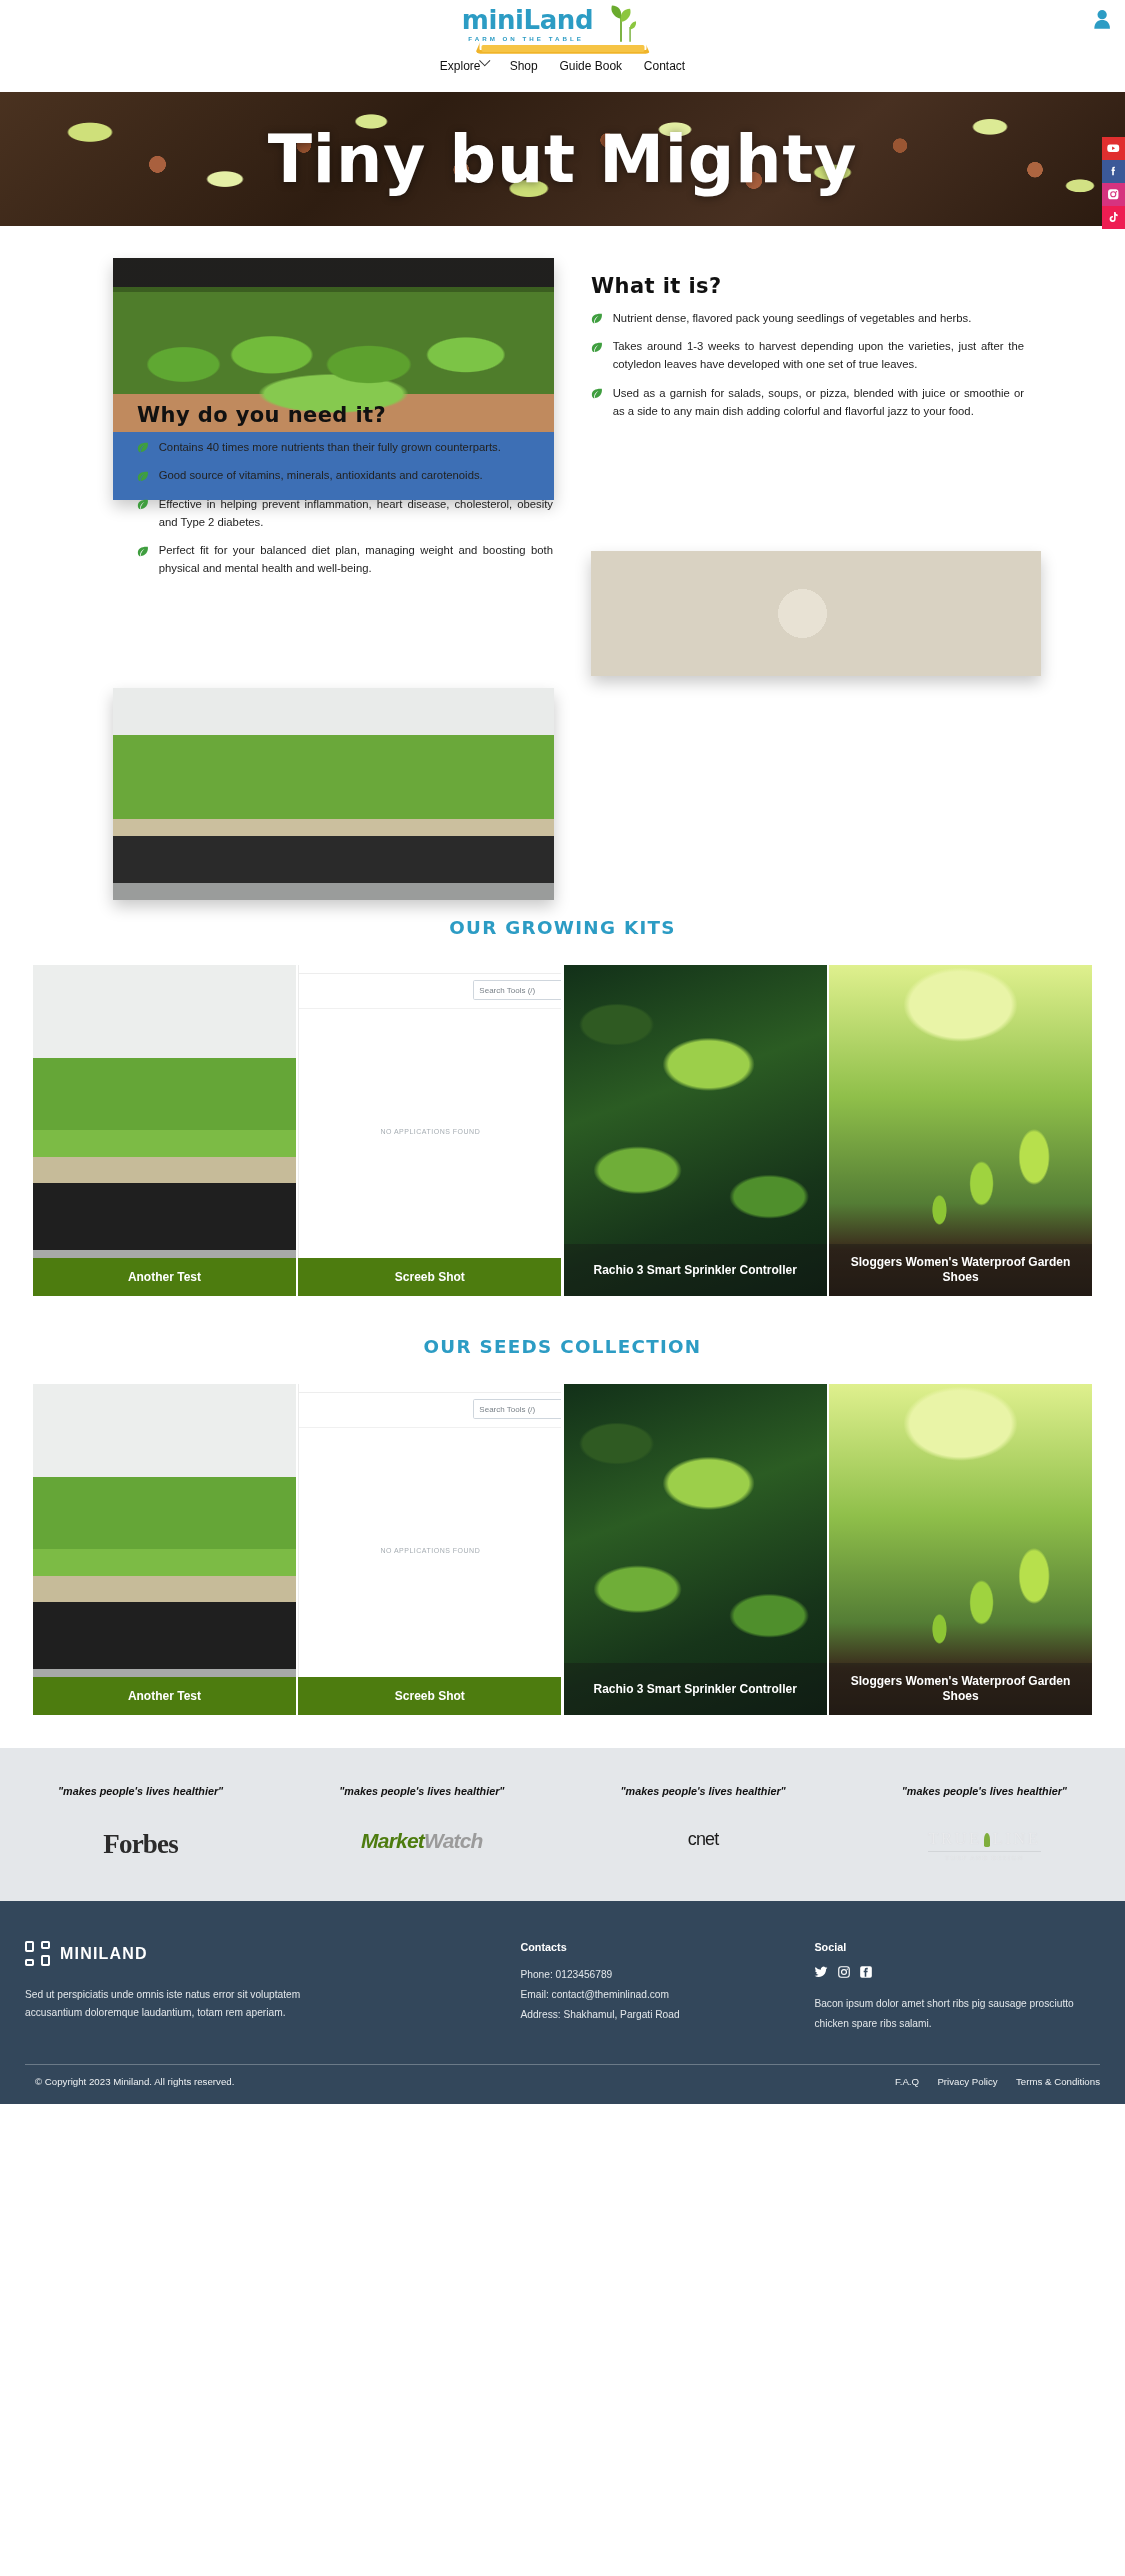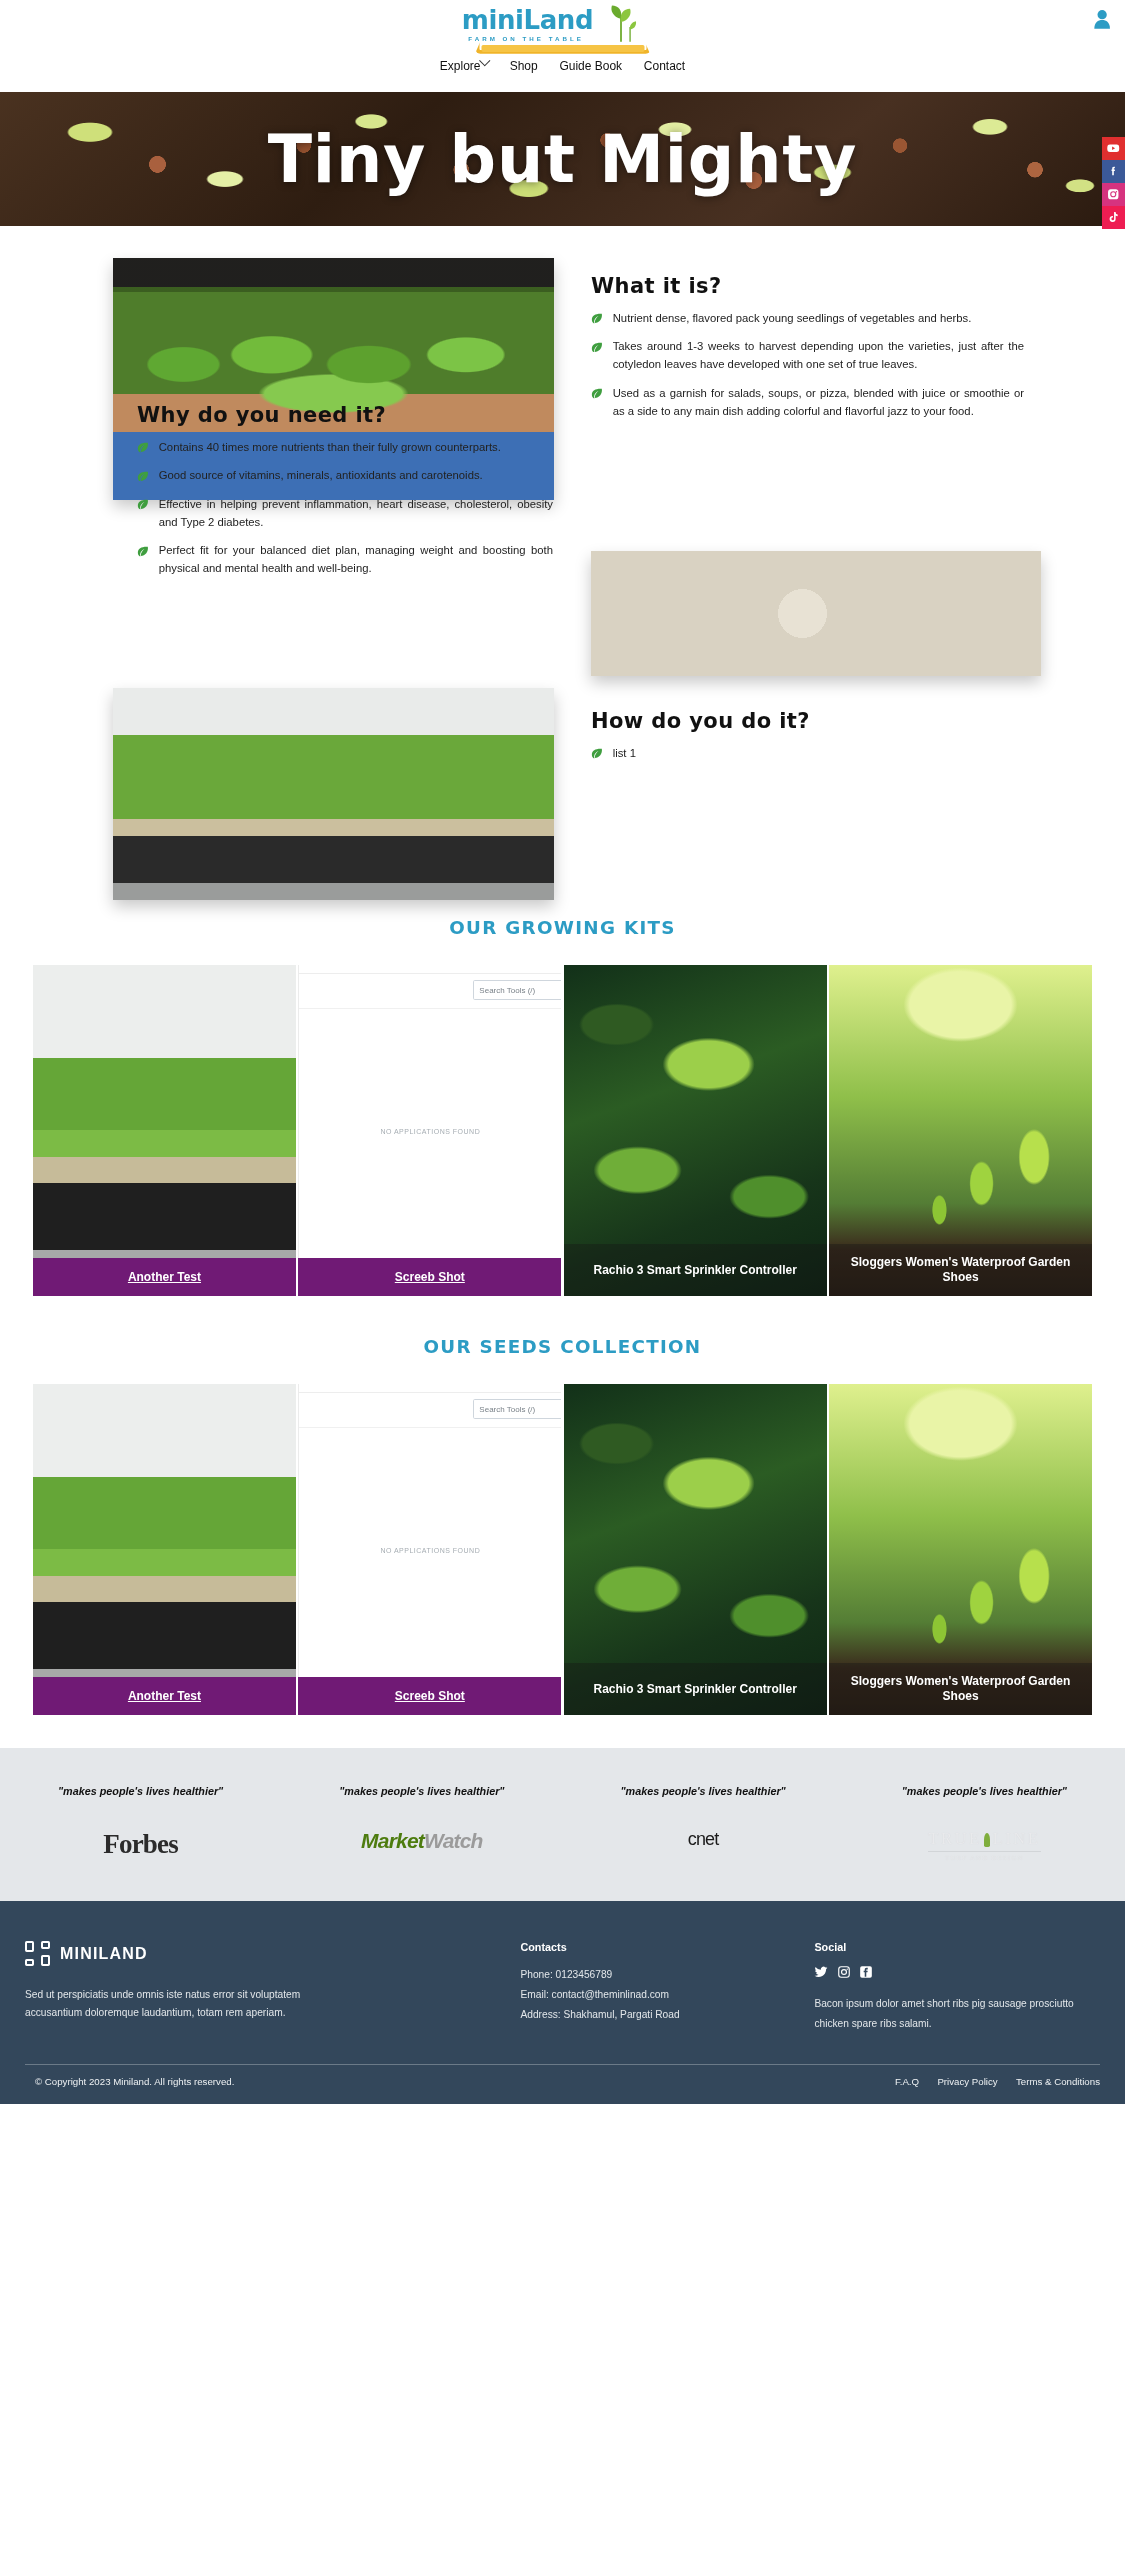--- a/index.html
+++ b/index.html
@@ -247,21 +247,21 @@
     left: 0; right: 0; bottom: 0;
     height: 38px;
     display: flex; align-items: center; justify-content: center;
     text-align: center;
     color: #fff;
     font-size: 12px;
     font-weight: 600;
     line-height: 1.25;
     padding: 0 8.3px;
   }
-  .cap-solid { background: #701a75; text-decoration: underline; }
+  .cap-solid { background: #4d7c0f; }
   .cap-overlay { background: rgba(20,20,20,.38); height: 52px; }
 
   
   .m-tray {
     background:
       linear-gradient(180deg, #eceeed 0 28%, #65a637 28% 50%, #7cbb45 50% 58%, #c6bb99 58% 66%, #1f1f1f 66% 86%, #a7a9a8 86% 100%);
   }
   
   .m-shot {
     background: #ffffff;
@@ -542,31 +542,20 @@
             <path d="M13 1C6 .5 1 3 1 8c0 2 1 4 3 4.5C3 9 5 5 9 3.5 6.5 5.5 4.5 8 4.5 12 10 12 14 7 13 1z" fill="#3f9e3f"></path>
           </svg>
         <span>Perfect fit for your balanced diet plan, managing weight and boosting both physical and mental health and well-being.</span>
       </li>
     </ul>
   </div>
 
   <div class="img-box shadow photo-salad"></div>
   <div class="img-box shadow photo-tray"></div>
 
-  <div style="position:absolute; left:591px; top:483px; width:433px;">
-    <div class="block-title">How do you do it?</div>
-    <ul class="leaf-list">
-      <li>
-        <svg class="leaf" viewBox="0 0 14 13">
-            <path d="M13 1C6 .5 1 3 1 8c0 2 1 4 3 4.5C3 9 5 5 9 3.5 6.5 5.5 4.5 8 4.5 12 10 12 14 7 13 1z" fill="#3f9e3f"></path>
-          </svg>
-        <span>list 1</span>
-      </li>
-    </ul>
-  </div>
 </div>
 
 <div>
   <div class="section-head">OUR GROWING KITS</div>
   <div class="cards">
 
     <div class="card">
       <div class="card-media m-tray"></div>
       <div class="card-caption cap-solid">Another Test</div>
     </div>

